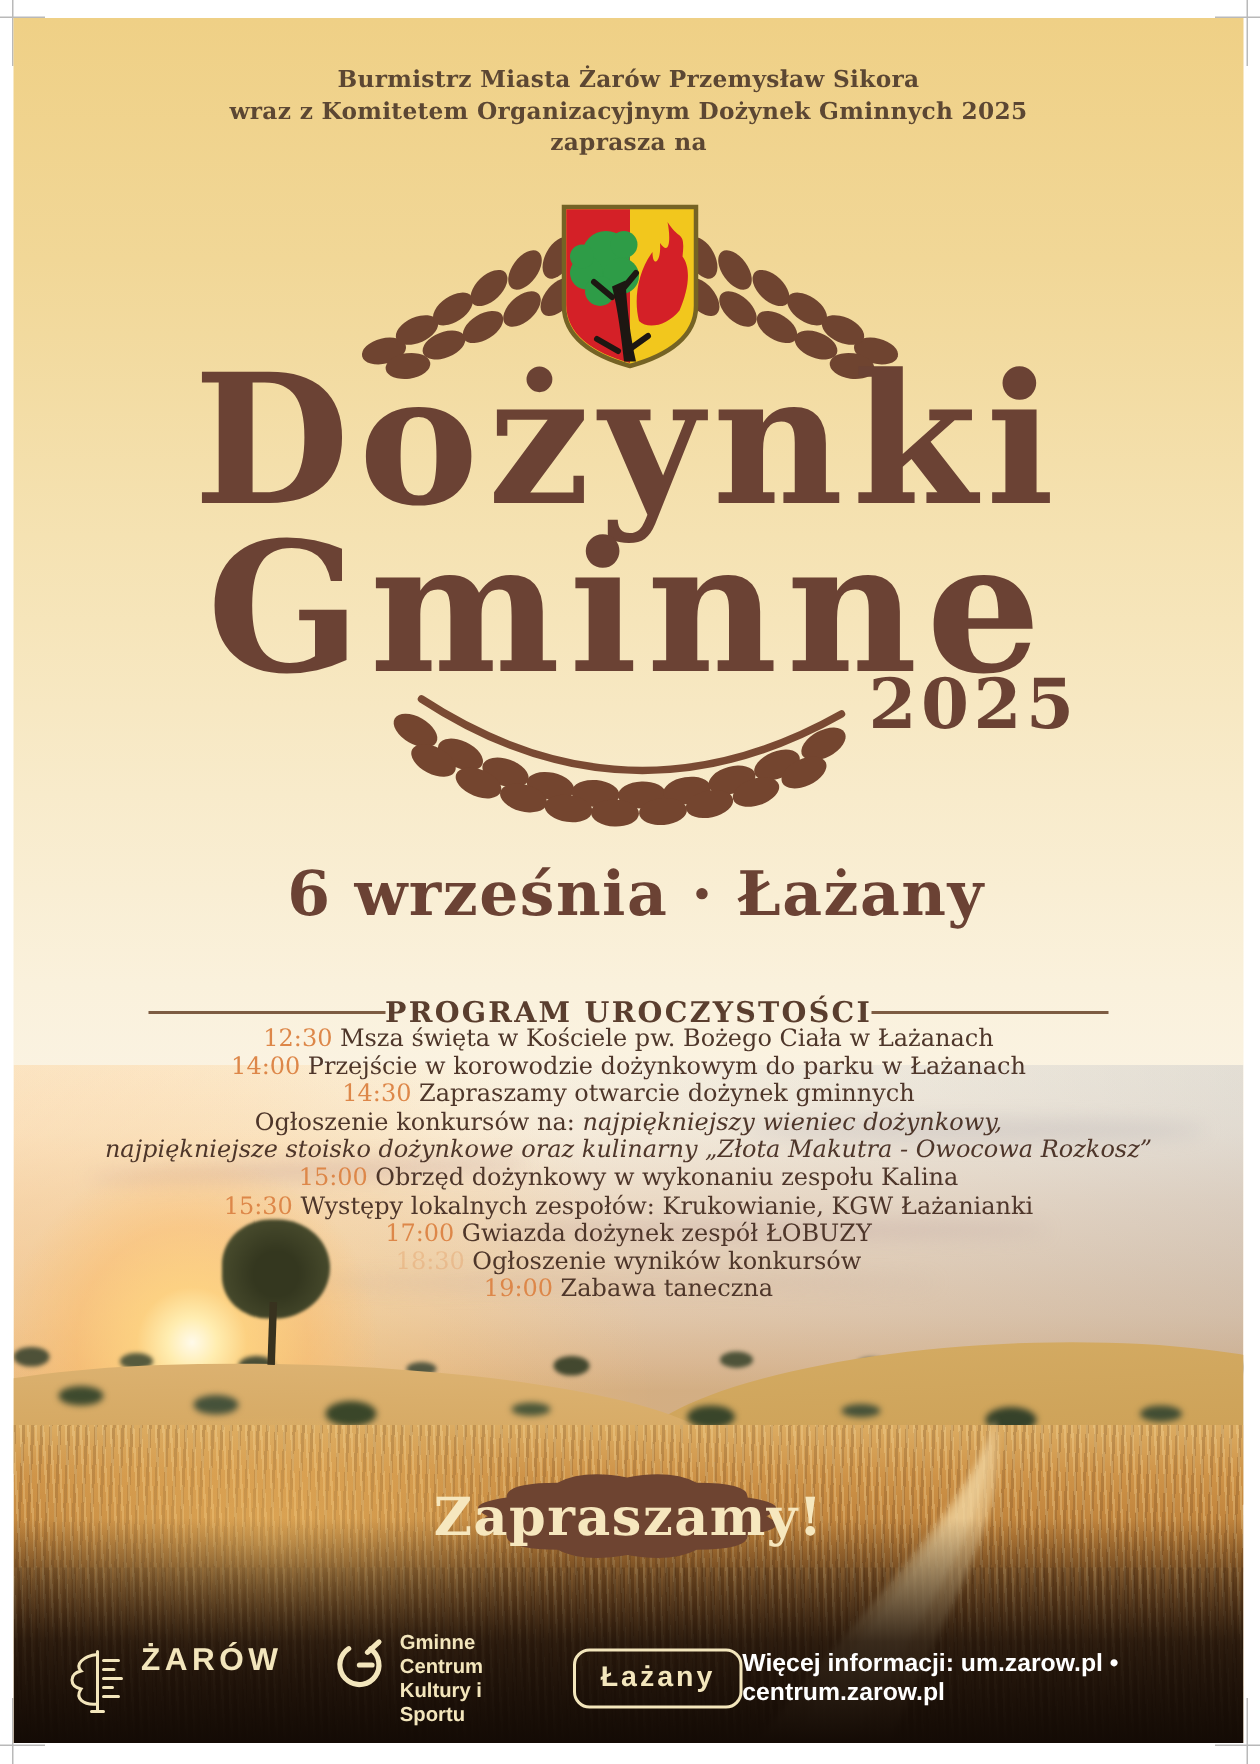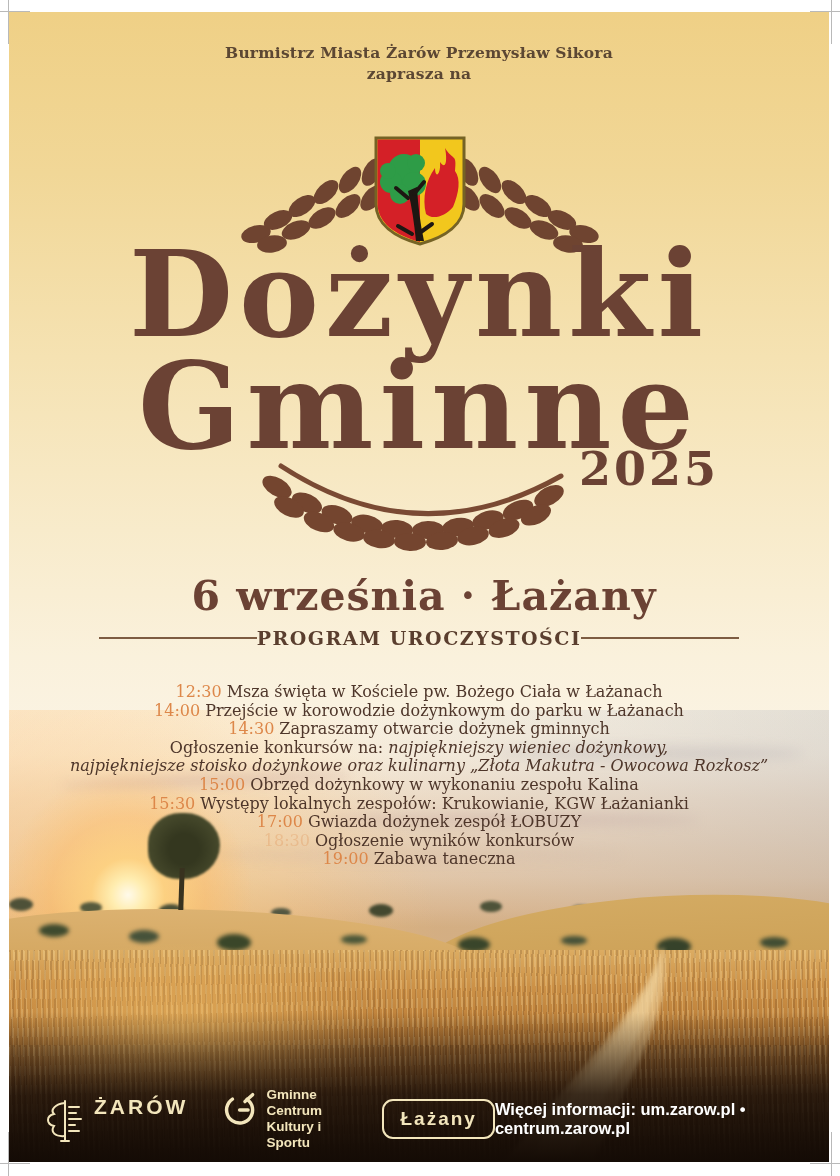--- a/index.html
+++ b/index.html
@@ -24,21 +24,21 @@
     font-weight:bold;font-size:120px;line-height:120px;letter-spacing:6px;}
   .title-1{top:222px;}
   .title-2{top:334px;}
   .year{position:absolute;left:560px;top:430px;width:160px;text-align:center;
     color:#6B4234;font-weight:bold;font-size:46px;letter-spacing:3px;}
   .garland{position:absolute;left:240px;top:434px;width:340px;height:126px;}
   
   .date-loc{position:absolute;left:0;right:0;top:560px;text-align:center;
     color:#6B4234;font-weight:bold;font-size:41px;letter-spacing:1px;padding-left:10px;}
   
-  .prog-head{position:absolute;left:90px;width:640px;top:615px;display:flex;align-items:center;}
+  .prog-head{position:absolute;left:90px;width:640px;top:652px;display:flex;align-items:center;}
   .prog-head .rule{flex:1;height:2px;background:#7d5c42;}
   .prog-head .label{color:#5A3E2E;font-weight:bold;font-size:19px;letter-spacing:1.5px;white-space:nowrap;}
   .program{position:absolute;left:0;right:0;top:671px;text-align:center;z-index:5;
     color:#4E362A;font-weight:normal;font-size:16px;line-height:18.6px;}
   .program .time{color:#DD8749;margin-right:5px;}
   .program .time.faded{color:rgba(221,135,73,0.28);}
   .program em{font-style:italic;}
   
   .photo{position:absolute;left:0;right:0;top:698px;height:452px;overflow:hidden;}
   .photo .sky{position:absolute;inset:0;
@@ -106,20 +106,21 @@
 <div class="mark" style="left:810px;top:11px;width:30px;height:1px;"></div>
 <div class="mark" style="left:8px;top:1132px;width:1px;height:44px;"></div>
 <div class="mark" style="left:0;top:1163px;width:30px;height:1px;"></div>
 <div class="mark" style="left:831px;top:1132px;width:1px;height:44px;"></div>
 <div class="mark" style="left:810px;top:1163px;width:30px;height:1px;"></div>
 
 <div class="poster">
 
   <div class="invite">
     <div>Burmistrz Miasta Żarów Przemysław Sikora</div>
+    <div>wraz z Komitetem Organizacyjnym Dożynek Gminnych 2025</div>
     <div>zaprasza na</div>
   </div>
 
   <svg class="emblem" viewBox="0 0 380 130">
     <g fill="#6F4430">
       <ellipse cx="26" cy="106" rx="15" ry="8.5" transform="rotate(-14 26 106)"></ellipse>
       <ellipse cx="48" cy="92" rx="15" ry="8.5" transform="rotate(-24 48 92)"></ellipse>
       <ellipse cx="42" cy="116" rx="15" ry="8.5" transform="rotate(-8 42 116)"></ellipse>
       <ellipse cx="72" cy="78" rx="15" ry="8.5" transform="rotate(-34 72 78)"></ellipse>
       <ellipse cx="66" cy="102" rx="15" ry="8.5" transform="rotate(-22 66 102)"></ellipse>
@@ -227,20 +228,26 @@
     <div class="field-glow"></div>
     <div class="tree-crown"></div>
     <div class="tree-trunk"></div>
     <svg class="path-svg" viewBox="0 0 820 452">
       <path d="M495,452 L585,452 C615,372 668,300 654,236 C634,300 556,374 495,452 Z" fill="#E9C78F" opacity="0.7"></path>
       <path d="M520,452 L560,452 C595,380 652,310 650,250 C630,312 552,384 520,452 Z" fill="#F2D8A4" opacity="0.5"></path>
     </svg>
     <div class="dark-bottom"></div>
   </div>
 
+  <div class="badge">
+    <svg viewBox="-14 -6 260 80">
+      <path fill="#6E4431" d="M219,33 Q239,42 205,47 Q206,58 167,58 Q148,68 115,62 Q82,68 63,58 Q24,58 25,47 Q-9,42 11,33 Q-9,24 25,19 Q24,8 63,8 Q82,-2 115,4 Q148,-2 167,8 Q206,8 205,19 Q239,24 219,33 Z"></path>
+    </svg>
+    <div class="label">Zapraszamy!</div>
+  </div>
 
   <div class="footer">
     <div class="logo">
       <svg width="40" height="48" viewBox="0 0 40 48">
         <g stroke="#F3E6BC" stroke-width="2" fill="none" stroke-linecap="round">
           <path d="M20,8 C10,9 5,15 9,19 C1,21 1,29 9,31 C5,37 10,42 20,41"></path>
           <path d="M20,6 V46 M16,46 H24"></path>
           <path d="M24,12 H34 M24,18 H31 M24,24 H36 M24,30 H30 M24,36 H34"></path>
         </g>
       </svg>

